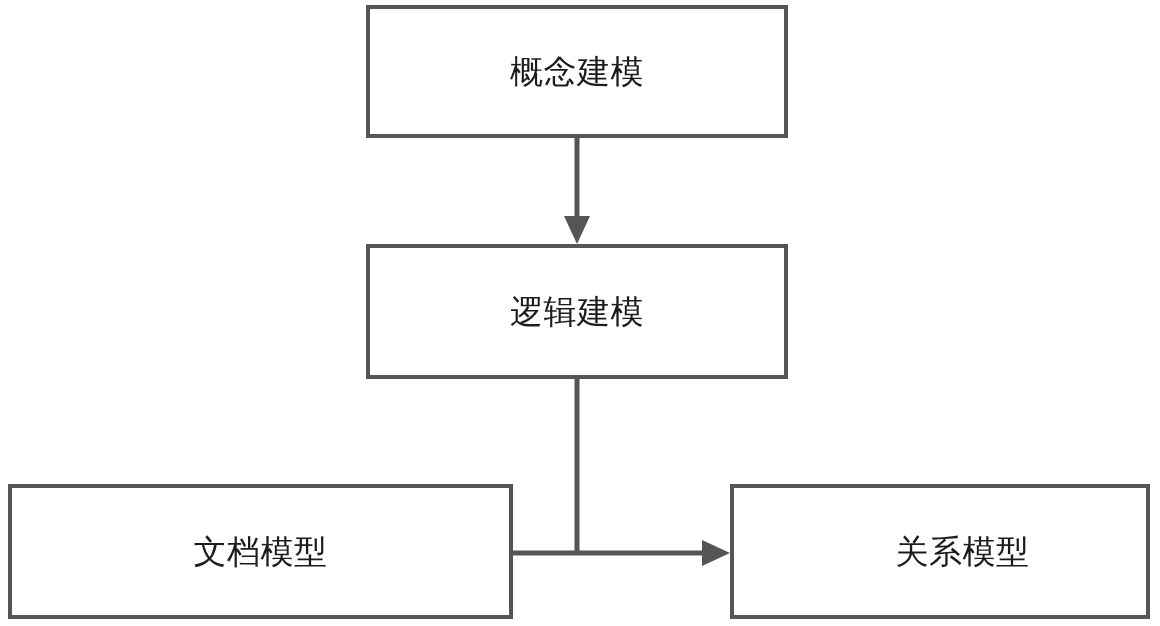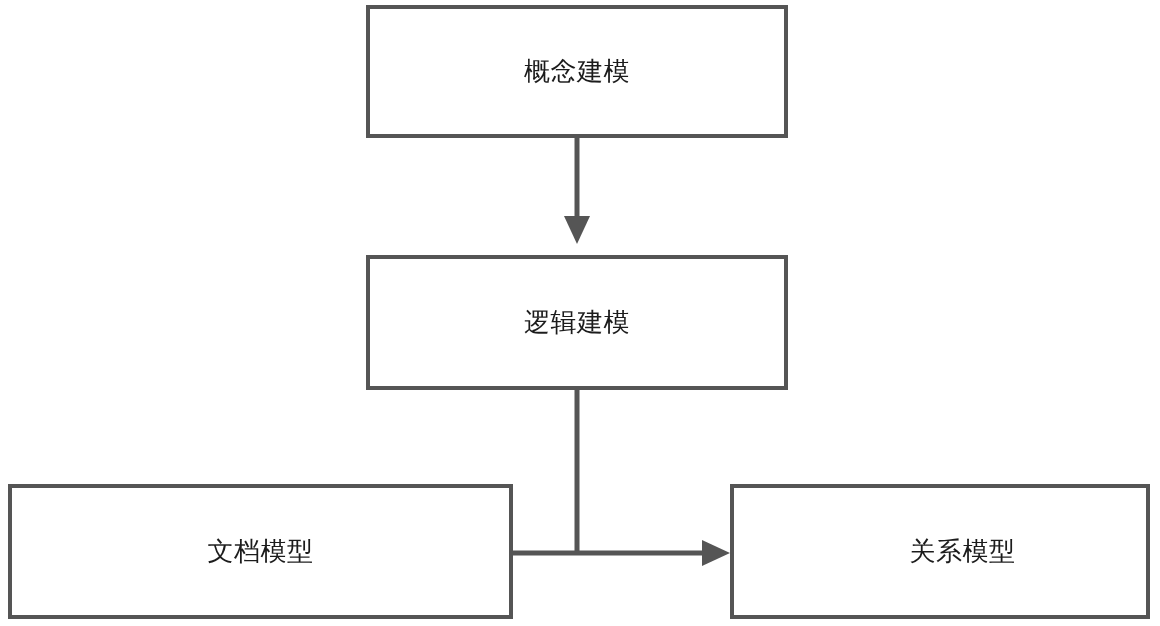--- a/index.html
+++ b/index.html
@@ -23,29 +23,29 @@
     position: absolute;
     box-sizing: border-box;
     background: #ffffff;
     border: 4px solid #555555;
     display: flex;
     align-items: center;
     justify-content: center;
   }
   .node-label {
     font-family: "DejaVu Sans", "Liberation Sans", sans-serif;
-    font-size: 26px;
+    font-size: 33px;
     line-height: 1.2;
     color: #1c1c1c;
     letter-spacing: 0.5px;
     white-space: nowrap;
     -webkit-font-smoothing: antialiased;
   }
   #node-conceptual { left: 366px; top: 5px;   width: 422px; height: 133px; }
-  #node-logical    { left: 366px; top: 244px; width: 422px; height: 135px; margin-top: 11px; }
+  #node-logical    { left: 366px; top: 244px; width: 422px; height: 135px; }
   #node-document   { left: 8px;   top: 484px; width: 505px; height: 135px; }
   #node-relational { left: 730px; top: 484px; width: 420px; height: 135px; padding-left: 45px; }
 
   #edges-layer {
     position: absolute;
     left: 0;
     top: 0;
     width: 1160px;
     height: 626px;
     pointer-events: none;

